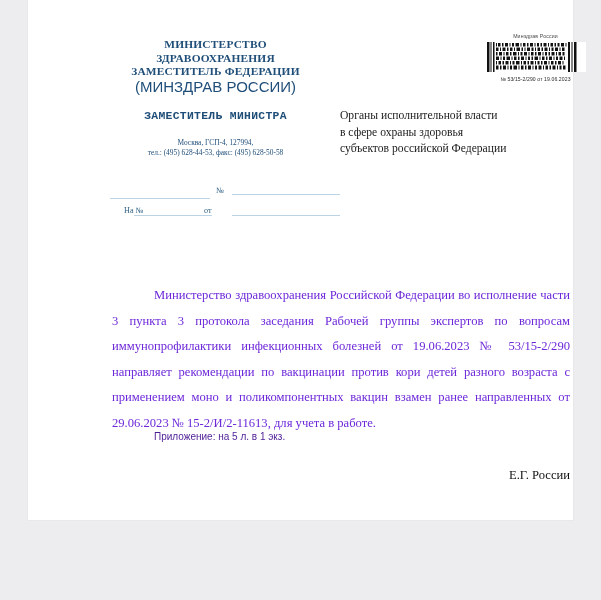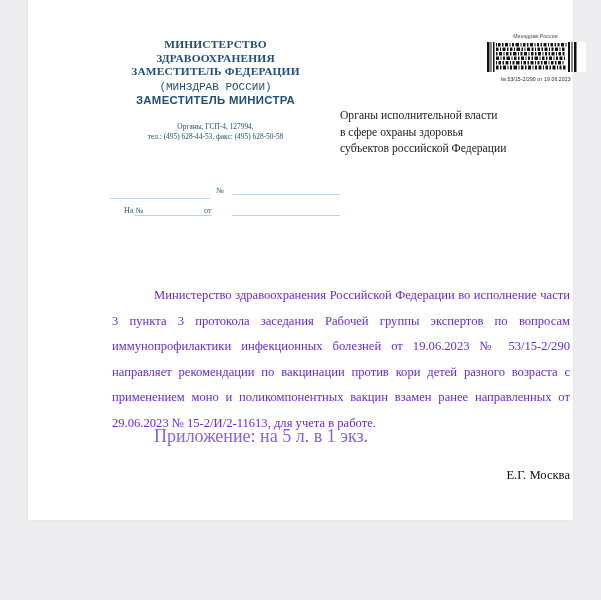--- a/index.html
+++ b/index.html
@@ -41,31 +41,31 @@
     color: #1f4e79;
   }
   .lh-title {
     font-family: "Liberation Serif", serif;
     font-weight: bold;
     font-size: 11.4px;
     line-height: 13.6px;
     letter-spacing: 0.2px;
   }
   .lh-sub {
-    font-family: Liberation Mono, monospace;
-    font-size: 11px;
+    font-family: Liberation Sans, sans-serif;
+    font-size: 15px;
     line-height: 14px;
     margin-top: 1px;
   }
   .lh-post {
-    font-family: Liberation Sans, sans-serif;
+    font-family: Liberation Mono, monospace;
     font-weight: bold;
     font-size: 11.4px;
     letter-spacing: 0.3px;
-    margin-top: 0;
+    margin-top: 16px;
   }
   .lh-address {
     font-family: "Liberation Serif", serif;
     font-size: 7.4px;
     line-height: 10.4px;
     margin-top: 16px;
     color: #1f4e79;
   }
 
   
@@ -158,24 +158,24 @@
     color: #6d28d9;
     text-align: justify;
     text-align-last: left;
     text-indent: 42px;
   }
   .attachment {
     position: absolute;
     left: 84px;
     top: 424px;
     width: 458px;
-    font-family: Liberation Serif, serif;
-    font-size: 18px;
+    font-family: Liberation Sans, sans-serif;
+    font-size: 10px;
     line-height: 25.6px;
-    color: #8b5cf6;
+    color: #4c1d95;
     text-indent: 42px;
   }
   .signature {
     position: absolute;
     left: 84px;
     top: 468px;
     width: 458px;
     text-align: right;
     font-family: "Liberation Serif", serif;
     font-size: 12.6px;
@@ -190,21 +190,21 @@
 
     <div class="letterhead">
       <div class="lh-title">
         <div>МИНИСТЕРСТВО</div>
         <div>ЗДРАВООХРАНЕНИЯ</div>
         <div>ЗАМЕСТИТЕЛЬ ФЕДЕРАЦИИ</div>
       </div>
       <div class="lh-sub">(МИНЗДРАВ РОССИИ)</div>
       <div class="lh-post">ЗАМЕСТИТЕЛЬ МИНИСТРА</div>
       <div class="lh-address">
-        <div>Органы, ГСП-4, 127994,</div>
+        <div>Москва, ГСП-4, 127994,</div>
         <div>тел.: (495) 628-44-53, факс: (495) 628-50-58</div>
       </div>
     </div>
 
     <div class="barcode-block">
       <div class="bc-caption">Минздрав России</div>
       <svg class="bc-image" viewBox="0 0 200 60" preserveAspectRatio="none">
         <rect x="0" y="0" width="200" height="60" fill="#ffffff"></rect>
         <g fill="#111111">
           <rect x="2" y="0" width="5" height="60"></rect>
@@ -354,16 +354,16 @@
       <div class="rf-row bottom">
         <div class="rf-label halabel">На №</div>
         <div class="rf-line l3"></div>
         <div class="rf-label ot">от</div>
         <div class="rf-line l4"></div>
       </div>
     </div>
 
     <div class="body-text">Министерство здравоохранения Российской Федерации во исполнение части 3 пункта 3 протокола заседания Рабочей группы экспертов по вопросам иммунопрофилактики инфекционных болезней от 19.06.2023 № 53/15-2/290 направляет рекомендации по вакцинации против кори детей разного возраста с применением моно и поликомпонентных вакцин взамен ранее направленных от 29.06.2023 № 15-2/И/2-11613, для учета в работе.</div>
     <div class="attachment">Приложение: на 5 л. в 1 экз.</div>
-    <div class="signature">Е.Г. Москва</div>
+    <div class="signature">Е.Г. России</div>
 
   </div>
 </div>
 
 </body></html>

